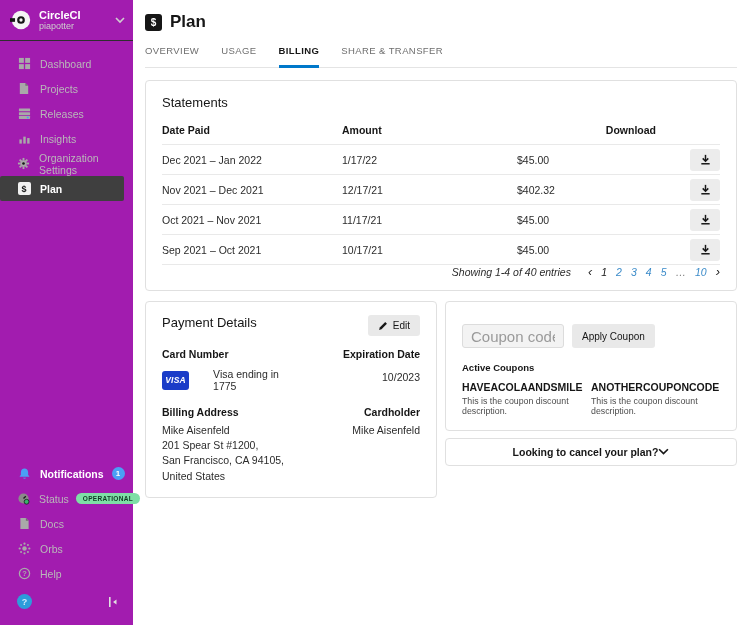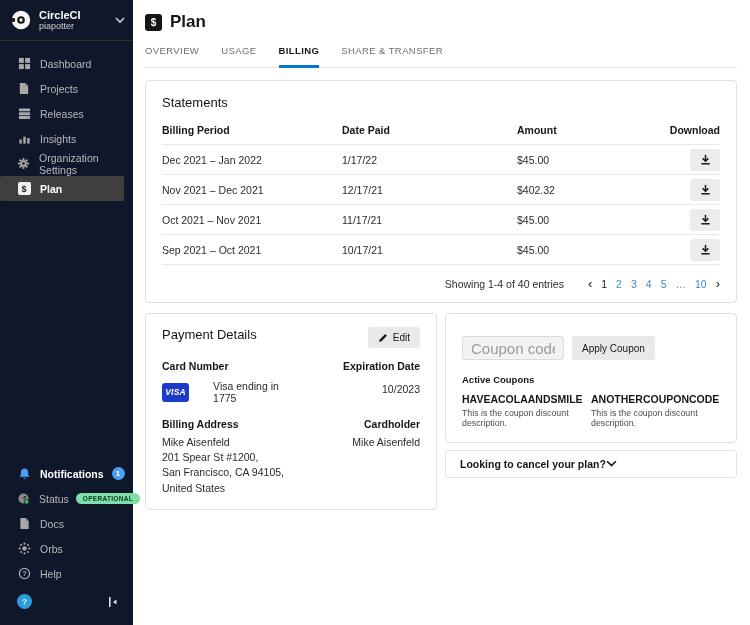--- a/index.html
+++ b/index.html
@@ -1,20 +1,20 @@
 <!DOCTYPE html>
 <html><head>
 <meta charset="utf-8">
 <style>
   * { margin:0; padding:0; box-sizing:border-box; }
   html,body { width:750px; height:625px; }
   body { display:flex; font-family:"Liberation Sans", sans-serif; background:#fff; overflow:hidden; }
 
   
-  .sidebar { width:133px; min-width:133px; height:625px; background:#0f172a; display:flex; flex-direction:column; color:#b9b9b9; }
+  .sidebar { width:133px; min-width:133px; height:625px; background:#a21caf; display:flex; flex-direction:column; color:#b9b9b9; }
   .org-header { display:flex; align-items:center; padding:8px 8px 8px 10px; border-bottom:1px solid #2e2e2e; height:41px; cursor:pointer; }
   .org-logo { width:22px; height:22px; margin-right:7px; flex:none; }
   .org-names { flex:1; line-height:1.15; }
   .org-name { color:#fff; font-weight:bold; font-size:11px; }
   .org-sub { color:#cfcfcf; font-size:9px; }
   .chev { width:10px; height:7px; }
   .nav { margin-top:10px; }
   .nav-item { display:flex; align-items:center; height:25px; padding-left:17px; font-size:10.5px; cursor:pointer; }
   .nav-item .nav-icon { width:14px; height:14px; margin-right:9px; display:flex; align-items:center; justify-content:center; }
   .nav-item.active { background:#3f3f3f; color:#fff; margin-right:9px; border-radius:2px; font-weight:bold; }
@@ -38,21 +38,21 @@
   .tab.active { color:#161616; font-weight:bold; border-bottom:3px solid #0078ca; margin-bottom:-1px; }
 
   .card { border:1px solid #e0e0e0; border-radius:4px; background:#fff; }
   .statements { margin-top:12px; padding:14px 16px 12px 16px; }
   .card-title { font-size:13px; font-weight:500; color:#161616; }
   .stmt-grid { display:grid; grid-template-columns:180px 175px 1fr 64px; align-items:center; }
   .stmt-head { margin-top:14px; padding-bottom:8px; font-size:10.5px; font-weight:bold; color:#161616; }
   .stmt-row { border-top:1px solid #e9e9e9; height:30px; font-size:10.5px; color:#2b2b2b; }
   .dl-cell { justify-self:end; }
   .dl-btn { width:30px; height:22px; background:#ececec; border:none; border-radius:3px; display:flex; align-items:center; justify-content:center; cursor:pointer; }
-  .pagination { display:flex; align-items:center; justify-content:flex-end; gap:20px; padding-top:12px; border-top:1px solid #e9e9e9; font-size:10.5px; color:#2b2b2b; }
+  .pagination { display:flex; align-items:center; justify-content:flex-end; gap:13px; border-top:1px solid #e9e9e9; font-size:10.5px; color:#2b2b2b;font-style:italic; }
   .pg-nums { display:flex; gap:9px; align-items:center; margin-left:4px; }
   .pg-chev { font-size:13px; color:#161616; cursor:pointer; line-height:1; }
   .pg { color:#3b8bc9; cursor:pointer; }
   .pg.current { color:#161616; cursor:default; }
   .pg.ellipsis { color:#7a7a7a; cursor:default; }
 
   .bottom-row { display:flex; gap:8px; margin-top:10px; }
   .pay-card { width:292px; padding:13px 16px; }
   .pay-head { display:flex; justify-content:space-between; align-items:flex-start; }
   .edit-btn { display:flex; align-items:center; gap:5px; background:#e9e9e9; border:none; border-radius:3px; padding:5px 10px; font-size:10px; color:#161616; cursor:pointer; font-family:inherit; }
@@ -68,21 +68,21 @@
   .right-col { width:292px; display:flex; flex-direction:column; }
   .coupons-card { padding:13px 16px 14px 16px; }
   .coupon-row { display:flex; gap:8px; margin-top:9px; }
   .coupon-input { width:102px; height:24px; background:#f3f3f3; border:1px solid #dcdcdc; border-radius:3px; padding:0 8px; font-size:15px; color:#161616; font-family:inherit; }
   .coupon-input::placeholder { color:#9a9a9a; }
   .apply-btn { background:#e9e9e9; border:none; border-radius:3px; padding:0 10px; height:24px; font-size:10px; color:#161616; cursor:pointer; font-family:inherit; }
   .active-lbl { margin-top:14px; font-size:9.5px; font-weight:bold; color:#161616; }
   .coupon-grid { display:grid; grid-template-columns:1fr 1fr; gap:0; margin-top:8px; }
   .coupon-code { font-size:10.5px; font-weight:bold; color:#161616; }
   .coupon-desc { font-size:8.8px; color:#4c4c4c; margin-top:3px; }
-  .cancel-card { margin-top:7px; height:28px; display:flex; align-items:center; justify-content:flex-start; padding:0 14px; cursor:pointer; }
+  .cancel-card { margin-top:7px; height:28px; display:flex; align-items:center; justify-content:center; padding:0 14px; cursor:pointer; }
   .cancel-lbl { font-size:10.5px; font-weight:bold; color:#161616; }
 </style>
 </head>
 <body>
 
 <aside class="sidebar">
   <div class="org-header">
     <svg class="org-logo" viewBox="0 0 24 24">
       <circle cx="12" cy="12" r="10" fill="#f5f5f5"></circle>
       <circle cx="12" cy="12" r="4.2" fill="#161616"></circle>
@@ -244,21 +244,20 @@
     <div class="tab">OVERVIEW</div>
     <div class="tab">USAGE</div>
     <div class="tab active">BILLING</div>
     <div class="tab">SHARE &amp; TRANSFER</div>
   </div>
 
   <section class="card statements">
     <div class="card-title">Statements</div>
 
     <div class="stmt-grid stmt-head">
-      <div>Billing Period</div>
       <div>Date Paid</div>
       <div>Amount</div>
       <div class="dl-cell">Download</div>
     </div>
 
     <div class="stmt-grid stmt-row">
       <div>Dec 2021 – Jan 2022</div>
       <div>1/17/22</div>
       <div>$45.00</div>
       <div class="dl-cell">

